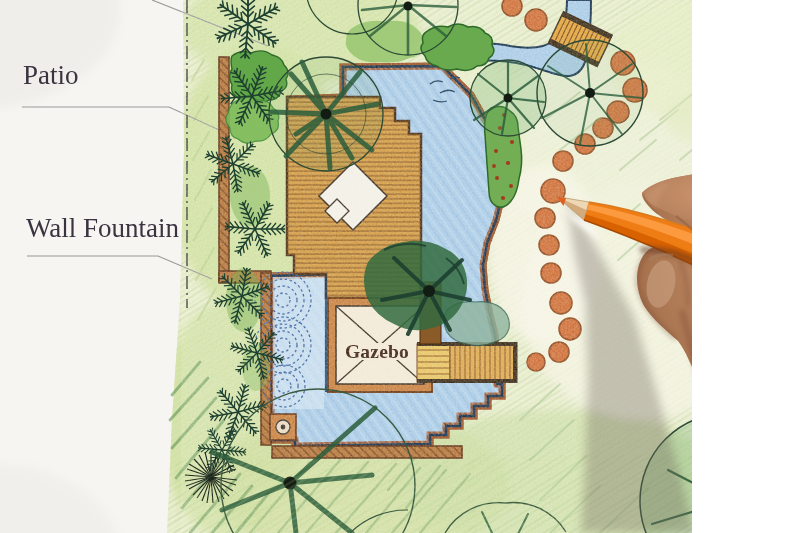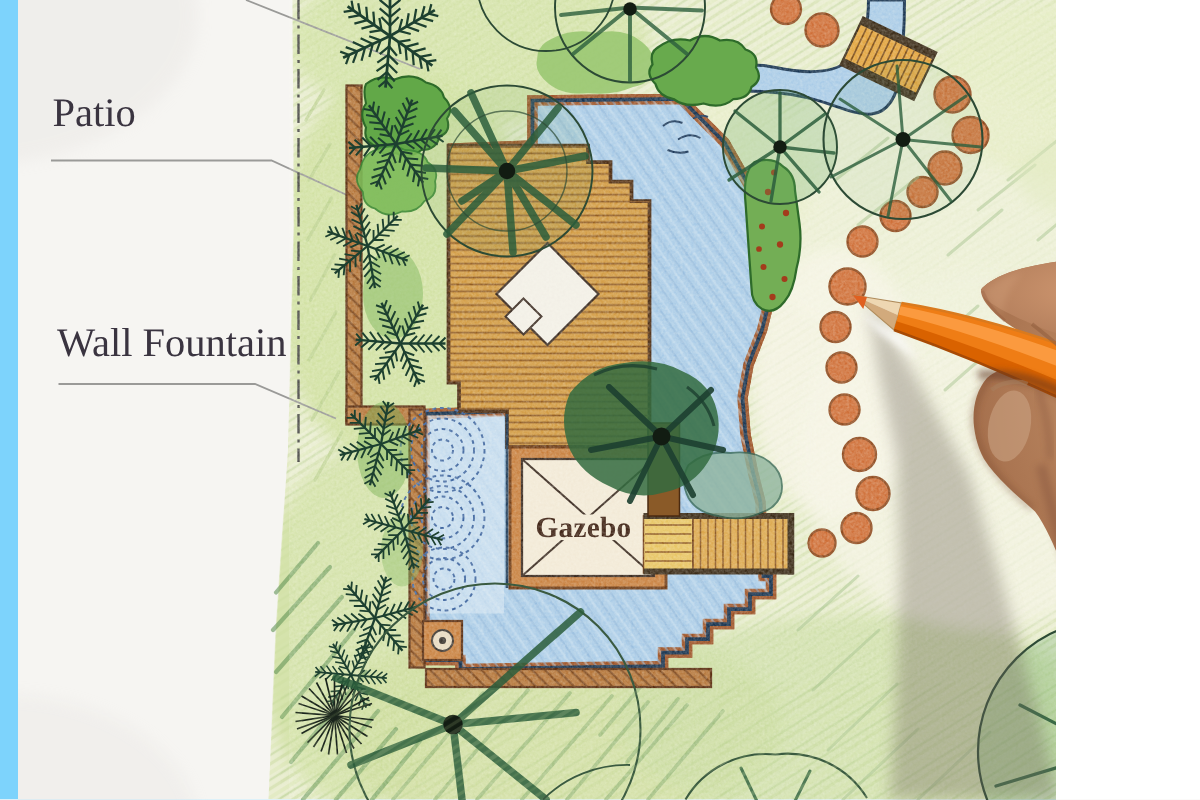--- a/index.html
+++ b/index.html
@@ -1,16 +1,16 @@
 <!DOCTYPE html>
 <html><head>
 <meta charset="utf-8">
 <style>
   html,body{margin:0;padding:0;}
-  #page{width:692px;height:533px;overflow:hidden;position:relative;background:#7dd3fc;padding-left:12px;}
+  #page{width:692px;height:533px;overflow:hidden;position:relative;background:#fef9c3;}
   svg{display:block;}
   text{font-family:"Liberation Serif", serif;}
 </style>
 </head>
 <body>
 <div id="page">
 <svg width="800" height="533" viewBox="0 0 800 533">
 <defs>
 
   <pattern id="grassHatch" width="14" height="14" patternUnits="userSpaceOnUse" patternTransform="rotate(-32)">

